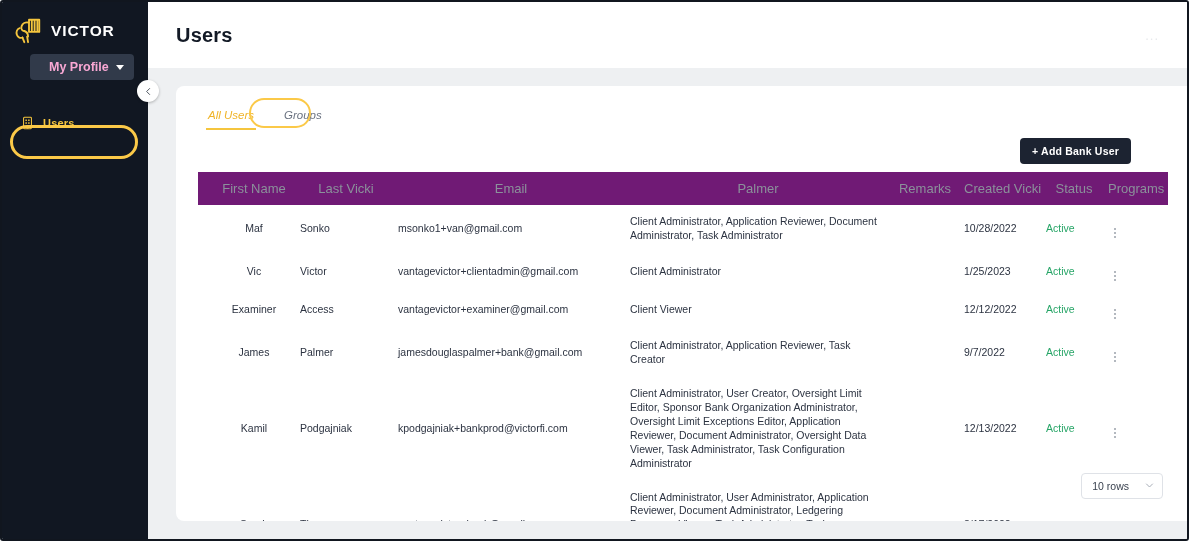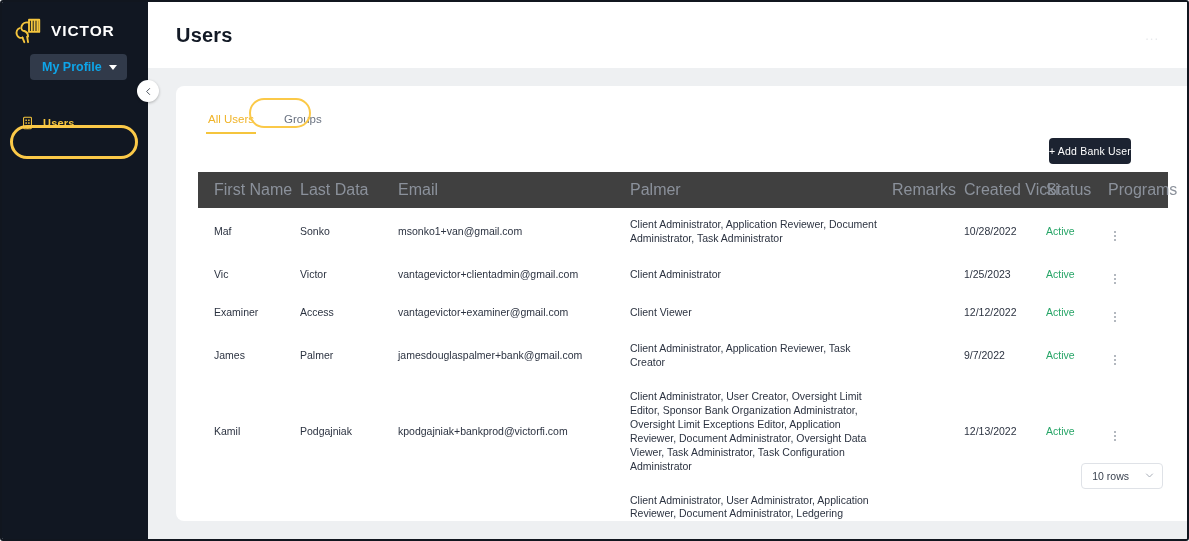--- a/index.html
+++ b/index.html
@@ -41,26 +41,26 @@
     font-weight: 700;
     letter-spacing: 0.9px;
     color: #ffffff;
   }
   .profile-wrap { padding: 8px 0 0 28px; }
   .profile-btn {
     display: inline-flex;
     align-items: center;
     gap: 7px;
     background: #313a4a;
-    color: #0ea5e9;
+    color: #f9a8d4;
     font-size: 12.5px;
     font-weight: 700;
     border: none;
     border-radius: 4px;
-    padding: 6px 10px 6px 12px;
+    padding: 6px 10px 6px 19px;
     cursor: pointer;
   }
   .caret-down {
     width: 0; height: 0;
     border-left: 4px solid transparent;
     border-right: 4px solid transparent;
     border-top: 5px solid #fff;
     display: inline-block;
   }
   .nav { margin-top: 28px; }
@@ -150,25 +150,26 @@
     border-radius: 8px 0 0 8px;
     height: 435px;
     padding: 14px 24px 0 22px;
     position: relative;
     overflow: hidden;
   }
 
   
   .tabs {
     display: flex;
-    align-items: flex-end;
+    align-items: center;
     gap: 8px;
     position: relative;
     height: 34px;
     padding-left: 8px;
+    font-style: italic;
   }
   .tab {
     font-size: 11.5px;
     color: #6a7280;
     padding: 4px 10px 9px 2px;
     cursor: pointer;
     position: relative;
   }
   .tab.active {
     color: #f0b429;
@@ -196,47 +197,47 @@
     display: flex;
     justify-content: flex-end;
     padding-right: 32px;
     margin-top: 4px;
   }
   .add-btn {
     background: #1c2331;
     color: #ffffff;
     border: none;
     font-size: 10.5px;
-    font-weight: 400;
+    font-weight: 700;
     border-radius: 4px;
-    padding: 7px 0;
+    padding: 7px 12px;
     cursor: pointer;
     letter-spacing: .2px;
   }
 
   
   .table { width: 100%; border-collapse: collapse; table-layout: fixed; margin-top: 8px;}
   .table thead th {
-    background: #404040;
+    background: #701a75;
     color: #8b919b;
-    font-size: 16px;
+    font-size: 13px;
     font-weight: 400;
-    text-align: left;
+    text-align: center;
     padding: 9px 6px 9px 0;
     white-space: nowrap;
   }
   .table thead th:first-child { padding-left: 16px; }
   .table tbody td {
     font-size: 10.5px;
     color: #2c3341;
     padding: 10px 6px 10px 0;
     vertical-align: middle;
     line-height: 1.33;
   }
-  .table tbody td:first-child { padding-left: 16px; }
+  .table tbody td:first-child { padding-left: 16px; text-align: center; }
   .col-first { width: 102px; }
   .col-last  { width: 98px; }
   .col-email { width: 232px; }
   .col-roles { width: 262px; }
   .col-remarks { width: 72px; }
   .col-created { width: 82px; }
   .col-status { width: 62px; }
   .col-actions { width: 60px; }
   .status-active { color: #27a567; font-size: 10.5px; }
   .kebab {
@@ -246,21 +247,21 @@
     align-items: center;
     cursor: pointer;
     padding-left: 6px;
   }
   .kebab i { width: 2px; height: 2px; background: #9aa0aa; border-radius: 50%; display: block; }
 
   
   .rows-footer {
     position: absolute;
     right: 24px;
-    bottom: 32px;
+    bottom: 22px;
   }
   .rows-select {
     display: inline-flex;
     align-items: center;
     gap: 16px;
     border: 1px solid #dfe2e7;
     border-radius: 4px;
     background: #fff;
     font-size: 10.5px;
     color: #3a424f;
@@ -360,21 +361,21 @@
               <col class="col-email">
               <col class="col-roles">
             <col class="col-remarks">
               <col class="col-created">
               <col class="col-status">
               <col class="col-actions">
           </colgroup>
           <thead>
             <tr>
               <th>First Name</th>
-              <th>Last Data</th>
+              <th>Last Vicki</th>
               <th>Email</th>
               <th>Palmer</th>
               <th>Remarks</th>
               <th>Created Vicki</th>
               <th>Status</th>
               <th>Programs</th>
             </tr>
           </thead>
           <tbody id="table-body">
               <tr>

